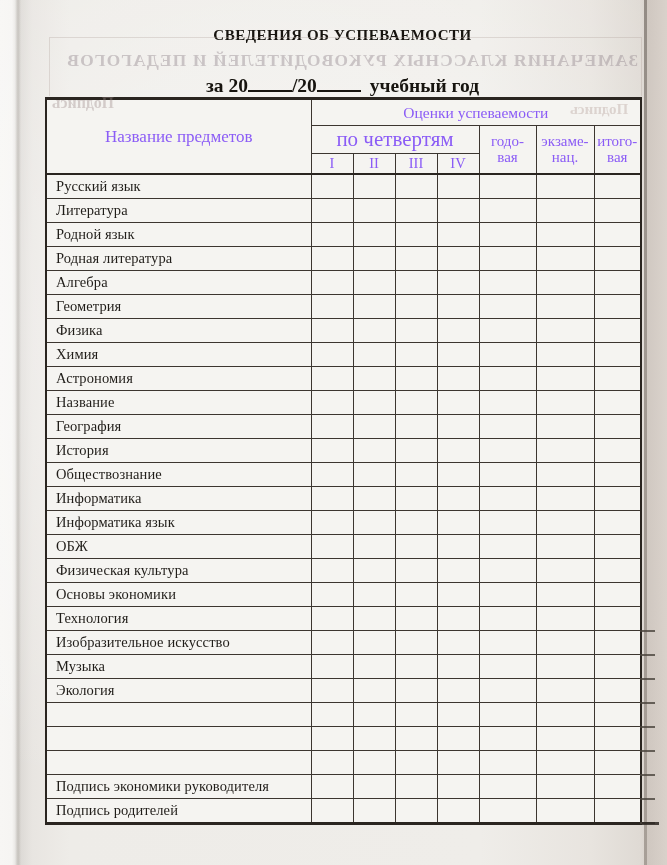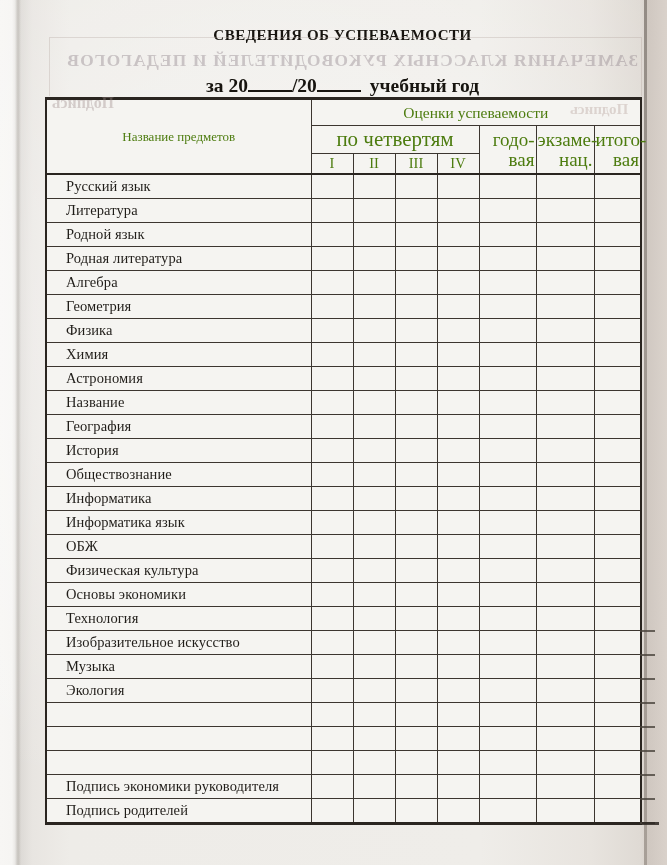--- a/index.html
+++ b/index.html
@@ -38,29 +38,29 @@
   .table-wrap { position:absolute; left:45px; top:97px; z-index:2; }
   table {
     border-collapse:collapse; table-layout:fixed; width:595px;
     background:#f5f4f1;
   }
   th, td { border:1.4px solid #3c3630; }
   table { border:2.2px solid #2a2520; border-top-width:3px; border-bottom-width:3.2px; }
   thead tr.h1 { height:27px; }
   thead tr.h2 { height:24px; }
   thead tr.h3 { height:20px; }
-  th { font-weight:normal; color:#4d7c0f; }
-  th.subjects-h { font-size:13px; }
+  th { font-weight:normal; color:#8b5cf6; }
+  th.subjects-h { font-size:17px; }
   th.group-h    { font-size:15.5px; }
   th.quarters-h { font-size:21px; }
   th.numeral    { font-size:14.5px; }
-  th.two-line   { font-size:19px; line-height:1.05; padding:0 1px;text-align:right; }
+  th.two-line   { font-size:15px; line-height:1.05; padding:0 1px; }
   th.two-line span { display:block; }
   tbody td { height:23px; font-size:14.5px; color:#201d19; padding:0; position:relative; }
-  tbody td.subject { padding-left:19px; letter-spacing:0.1px; white-space:nowrap; overflow:hidden; }
+  tbody td.subject { padding-left:9px; letter-spacing:0.1px; white-space:nowrap; overflow:hidden; }
   tbody tr:first-child td { border-top:2.6px solid #2a2520; }
 
   
   tr.overshoot td:last-child::after {
     content:""; position:absolute; right:-15px; bottom:-1.5px;
     width:15px; height:1.6px; background:#4a433c; opacity:.8;
   }
   .table-wrap::after {
     content:""; position:absolute; right:-17px; bottom:0;
     width:17px; height:3.2px; background:#2a2520; opacity:.85;

